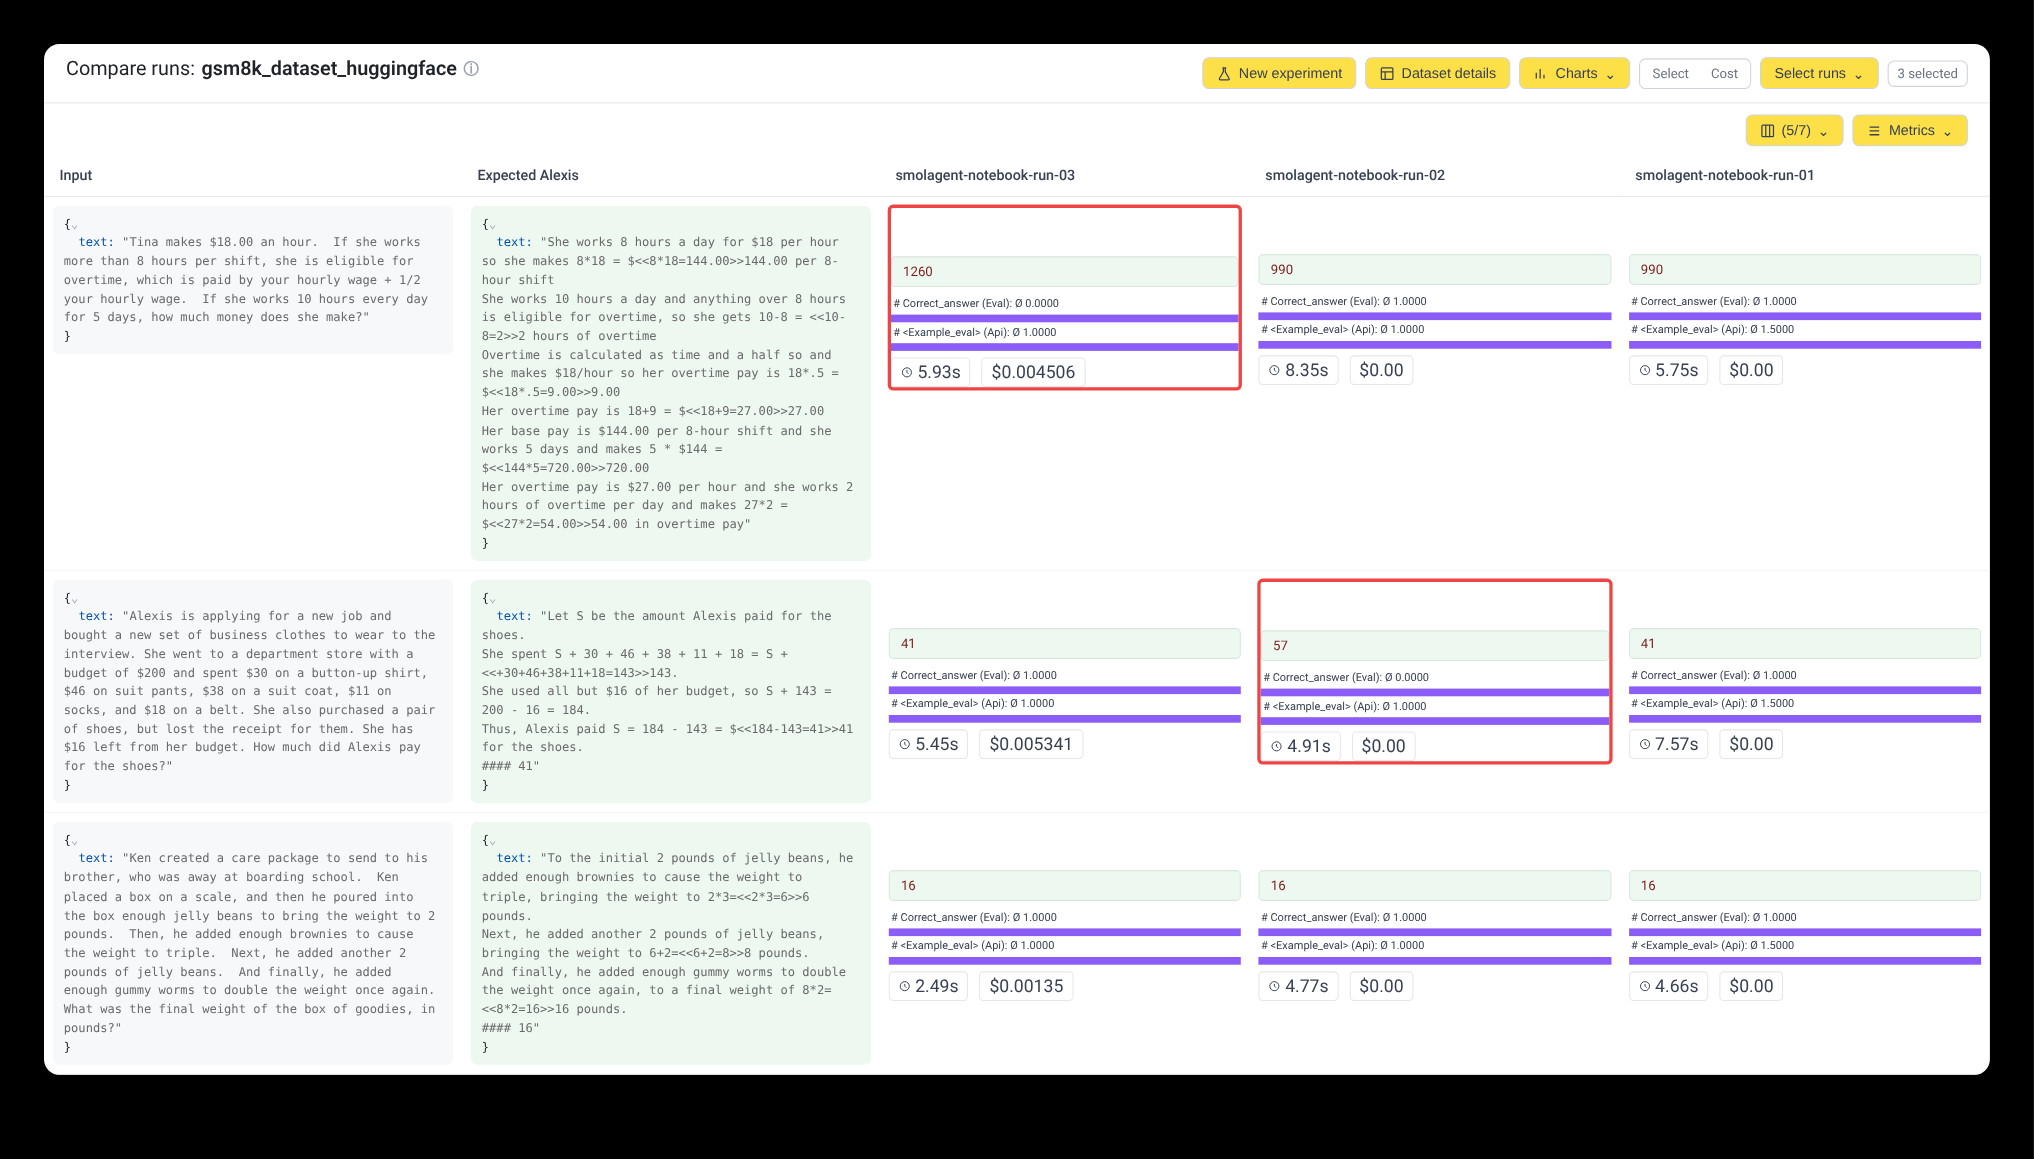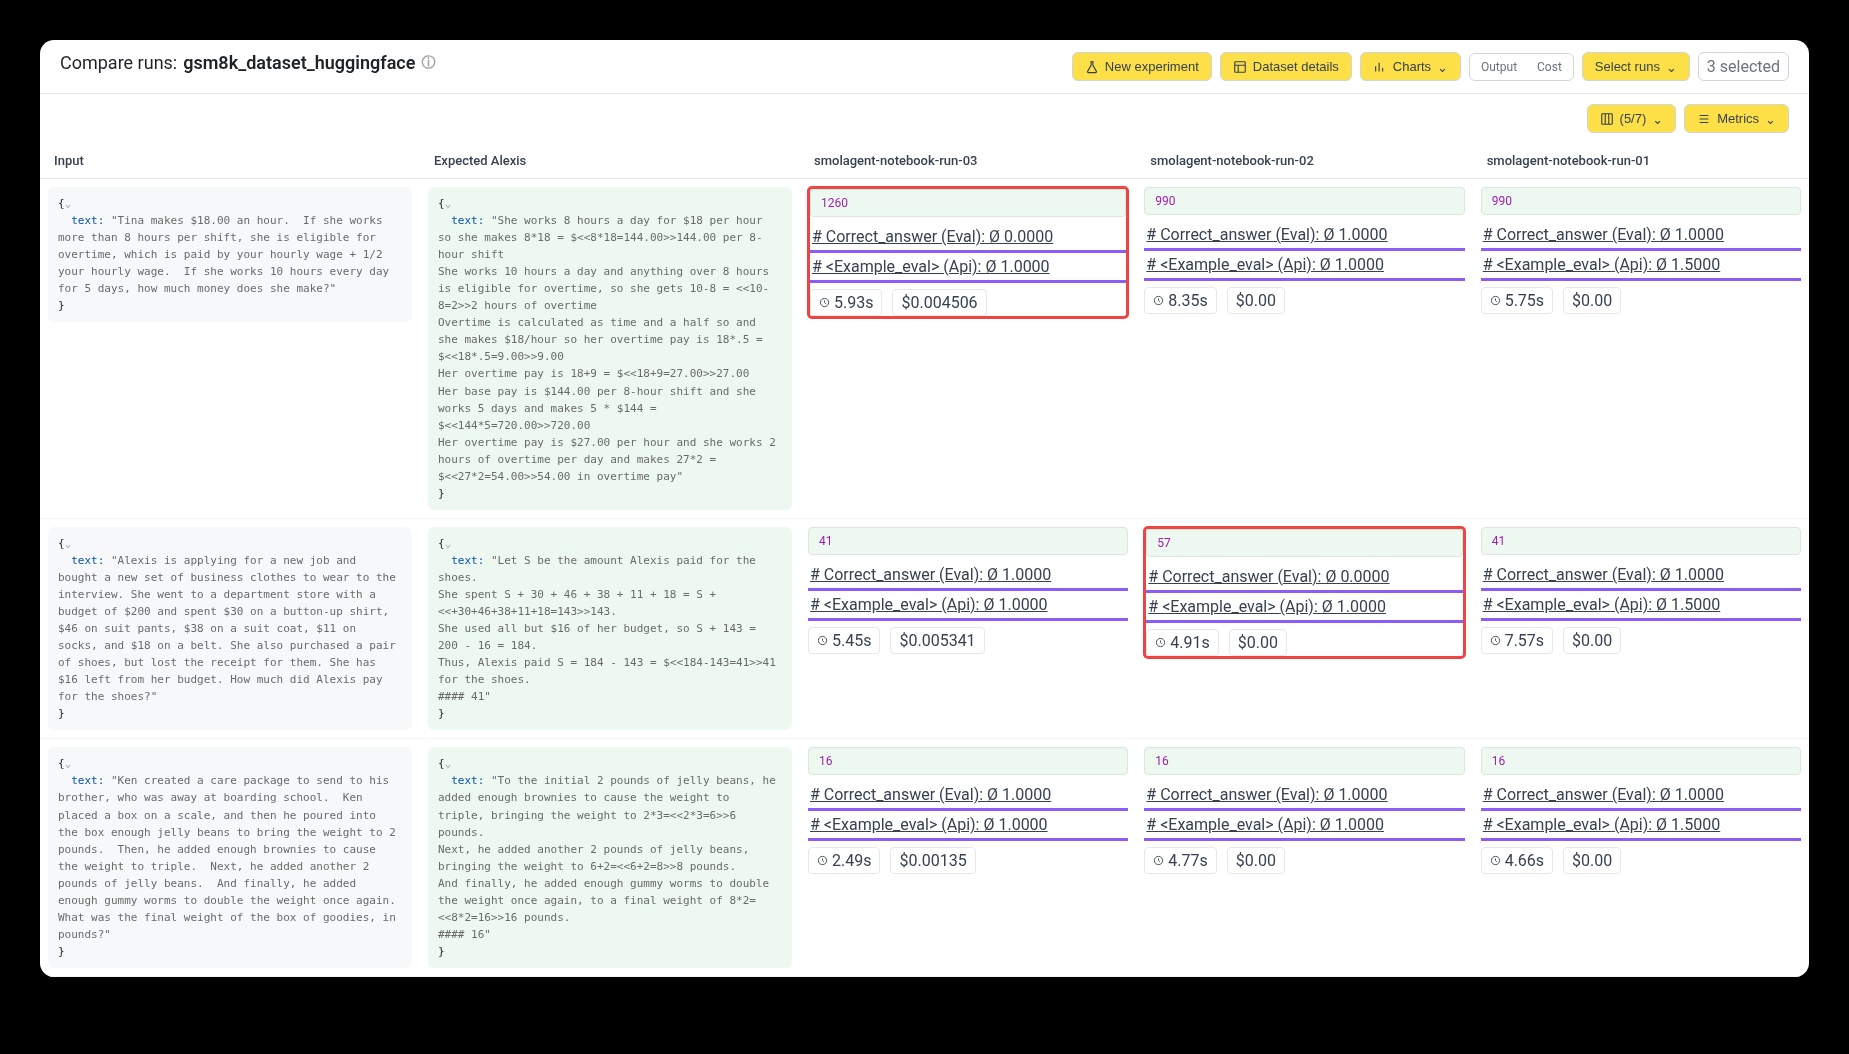--- a/index.html
+++ b/index.html
@@ -7,34 +7,34 @@
 .frame { background: #fff; border-radius: 14px; box-shadow: 0 20px 60px rgba(0,0,0,.5); overflow: hidden; max-width: 1780px; margin: 0 auto; }
 .topbar { display: flex; align-items: flex-start; justify-content: space-between; padding: 12px 20px; border-bottom: 1px solid #e5e7eb; }
 .title { font-size: 18px; font-weight: 600; display: flex; align-items: center; gap: 6px; }
 .title .label { font-weight: 400; color: #1f2328; }
 .title .info-icon { color: #9ca3af; font-size: 14px; }
 .toolbar { display: flex; align-items: center; gap: 8px; }
 .btn { display: inline-flex; align-items: center; gap: 6px; border: 1px solid #d1d5db; background: #fde047; padding: 6px 12px; border-radius: 6px; font-size: 13px; cursor: pointer; color: #374151; }
 .btn svg { width: 14px; height: 14px; }
 .pill-group { display: flex; gap: 4px; border: 1px solid #d1d5db; border-radius: 6px; padding: 3px; }
 .pill { padding: 3px 8px; font-size: 12px; color: #6b7280; cursor: pointer; border-radius: 4px; }
-.badge-count { font-size: 16px; color: #6b7280; padding: 4px 8px; border: 1px solid #d1d5db; border-radius: 6px; }
+.badge-count { font-size: 12px; color: #6b7280; padding: 4px 8px; border: 1px solid #d1d5db; border-radius: 6px; }
 .subbar { display: flex; justify-content: flex-end; padding: 10px 20px; gap: 8px; }
 .grid { display: grid; grid-template-columns: 380px 380px repeat(3, 1fr); gap: 0; }
 .col-header { padding: 10px 14px; font-size: 13px; font-weight: 500; color: #374151; border-bottom: 1px solid #e5e7eb; }
 .cell { padding: 8px; border-bottom: 1px solid #f3f4f6; vertical-align: top; min-height: 200px; }
 .json-box { background: #f6f8fa; border-radius: 6px; padding: 8px 10px; font-family: ui-monospace, "SF Mono", Menlo, monospace; font-size: 11px; line-height: 1.55; white-space: pre-wrap; word-break: break-word; }
 .json-box.green { background: #edf9f0; }
 .json-brace { color: #1f2328; }
 .json-key { color: #0550ae; margin-top: 28px; }
 .json-string { color: #6a6a6a; }
 .result-card { display: flex; flex-direction: column; }
 .result-card.highlighted { outline: 3px solid #ef4444; outline-offset: -2px; border-radius: 4px; padding: 2px; }
-.result-value { background: #edf9f0; border: 1px solid #d9e8dc; border-radius: 4px; padding: 6px 10px; font-size: 12px; color: #a21caf; margin-bottom: 6px; }
-.metric-row { font-size: 16px; color: #374151; padding: 4px 2px; border-bottom: 3px solid #8b5cf6; display: flex; align-items: center; gap: 4px; text-decoration: underline; }
+.result-value { background: #edf9f0; border: 1px solid #d9e8dc; border-radius: 4px; padding: 6px 10px; font-size: 12px; color: #7f1d1d; margin-bottom: 6px; margin-top: 44px; }
+.metric-row { font-size: 10px; color: #374151; padding: 4px 2px; border-bottom: 7px solid #8b5cf6; display: flex; align-items: center; gap: 4px; }
 .metric-row:last-of-type { border-bottom: none; }
 .timing-row { display: flex; gap: 10px; align-items: center; margin-top: 6px; }
 .timing-pill { display: inline-flex; align-items: center; gap: 4px; font-size: 16px; color: #374151; padding: 3px 8px; border: 1px solid #e5e7eb; border-radius: 4px; background: #fff; }
 .timing-pill svg { width: 11px; height: 11px; }
 .chev { display: inline-block; transform: translateY(1px); }
 </style>
 </head>
 <body>
 
 <div class="frame">
@@ -60,21 +60,21 @@
         <span>Dataset details</span>
       </button>
       <button class="btn">
         <svg viewBox="0 0 16 16" fill="none" stroke="currentColor" stroke-width="1.3">
             <path d="M3 13V7M7 13V3M11 13V9"></path>
           </svg>
         <span>Charts</span>
         <span class="chev">⌄</span>
       </button>
       <div class="pill-group">
-        <div class="pill">Output</div>
+        <div class="pill">Select</div>
         <div class="pill">Cost</div>
       </div>
       <button class="btn">
         <span>Select runs</span>
         <span class="chev">⌄</span>
       </button>
       <span class="badge-count">3 selected</span>
     </div>
   </div>
 

